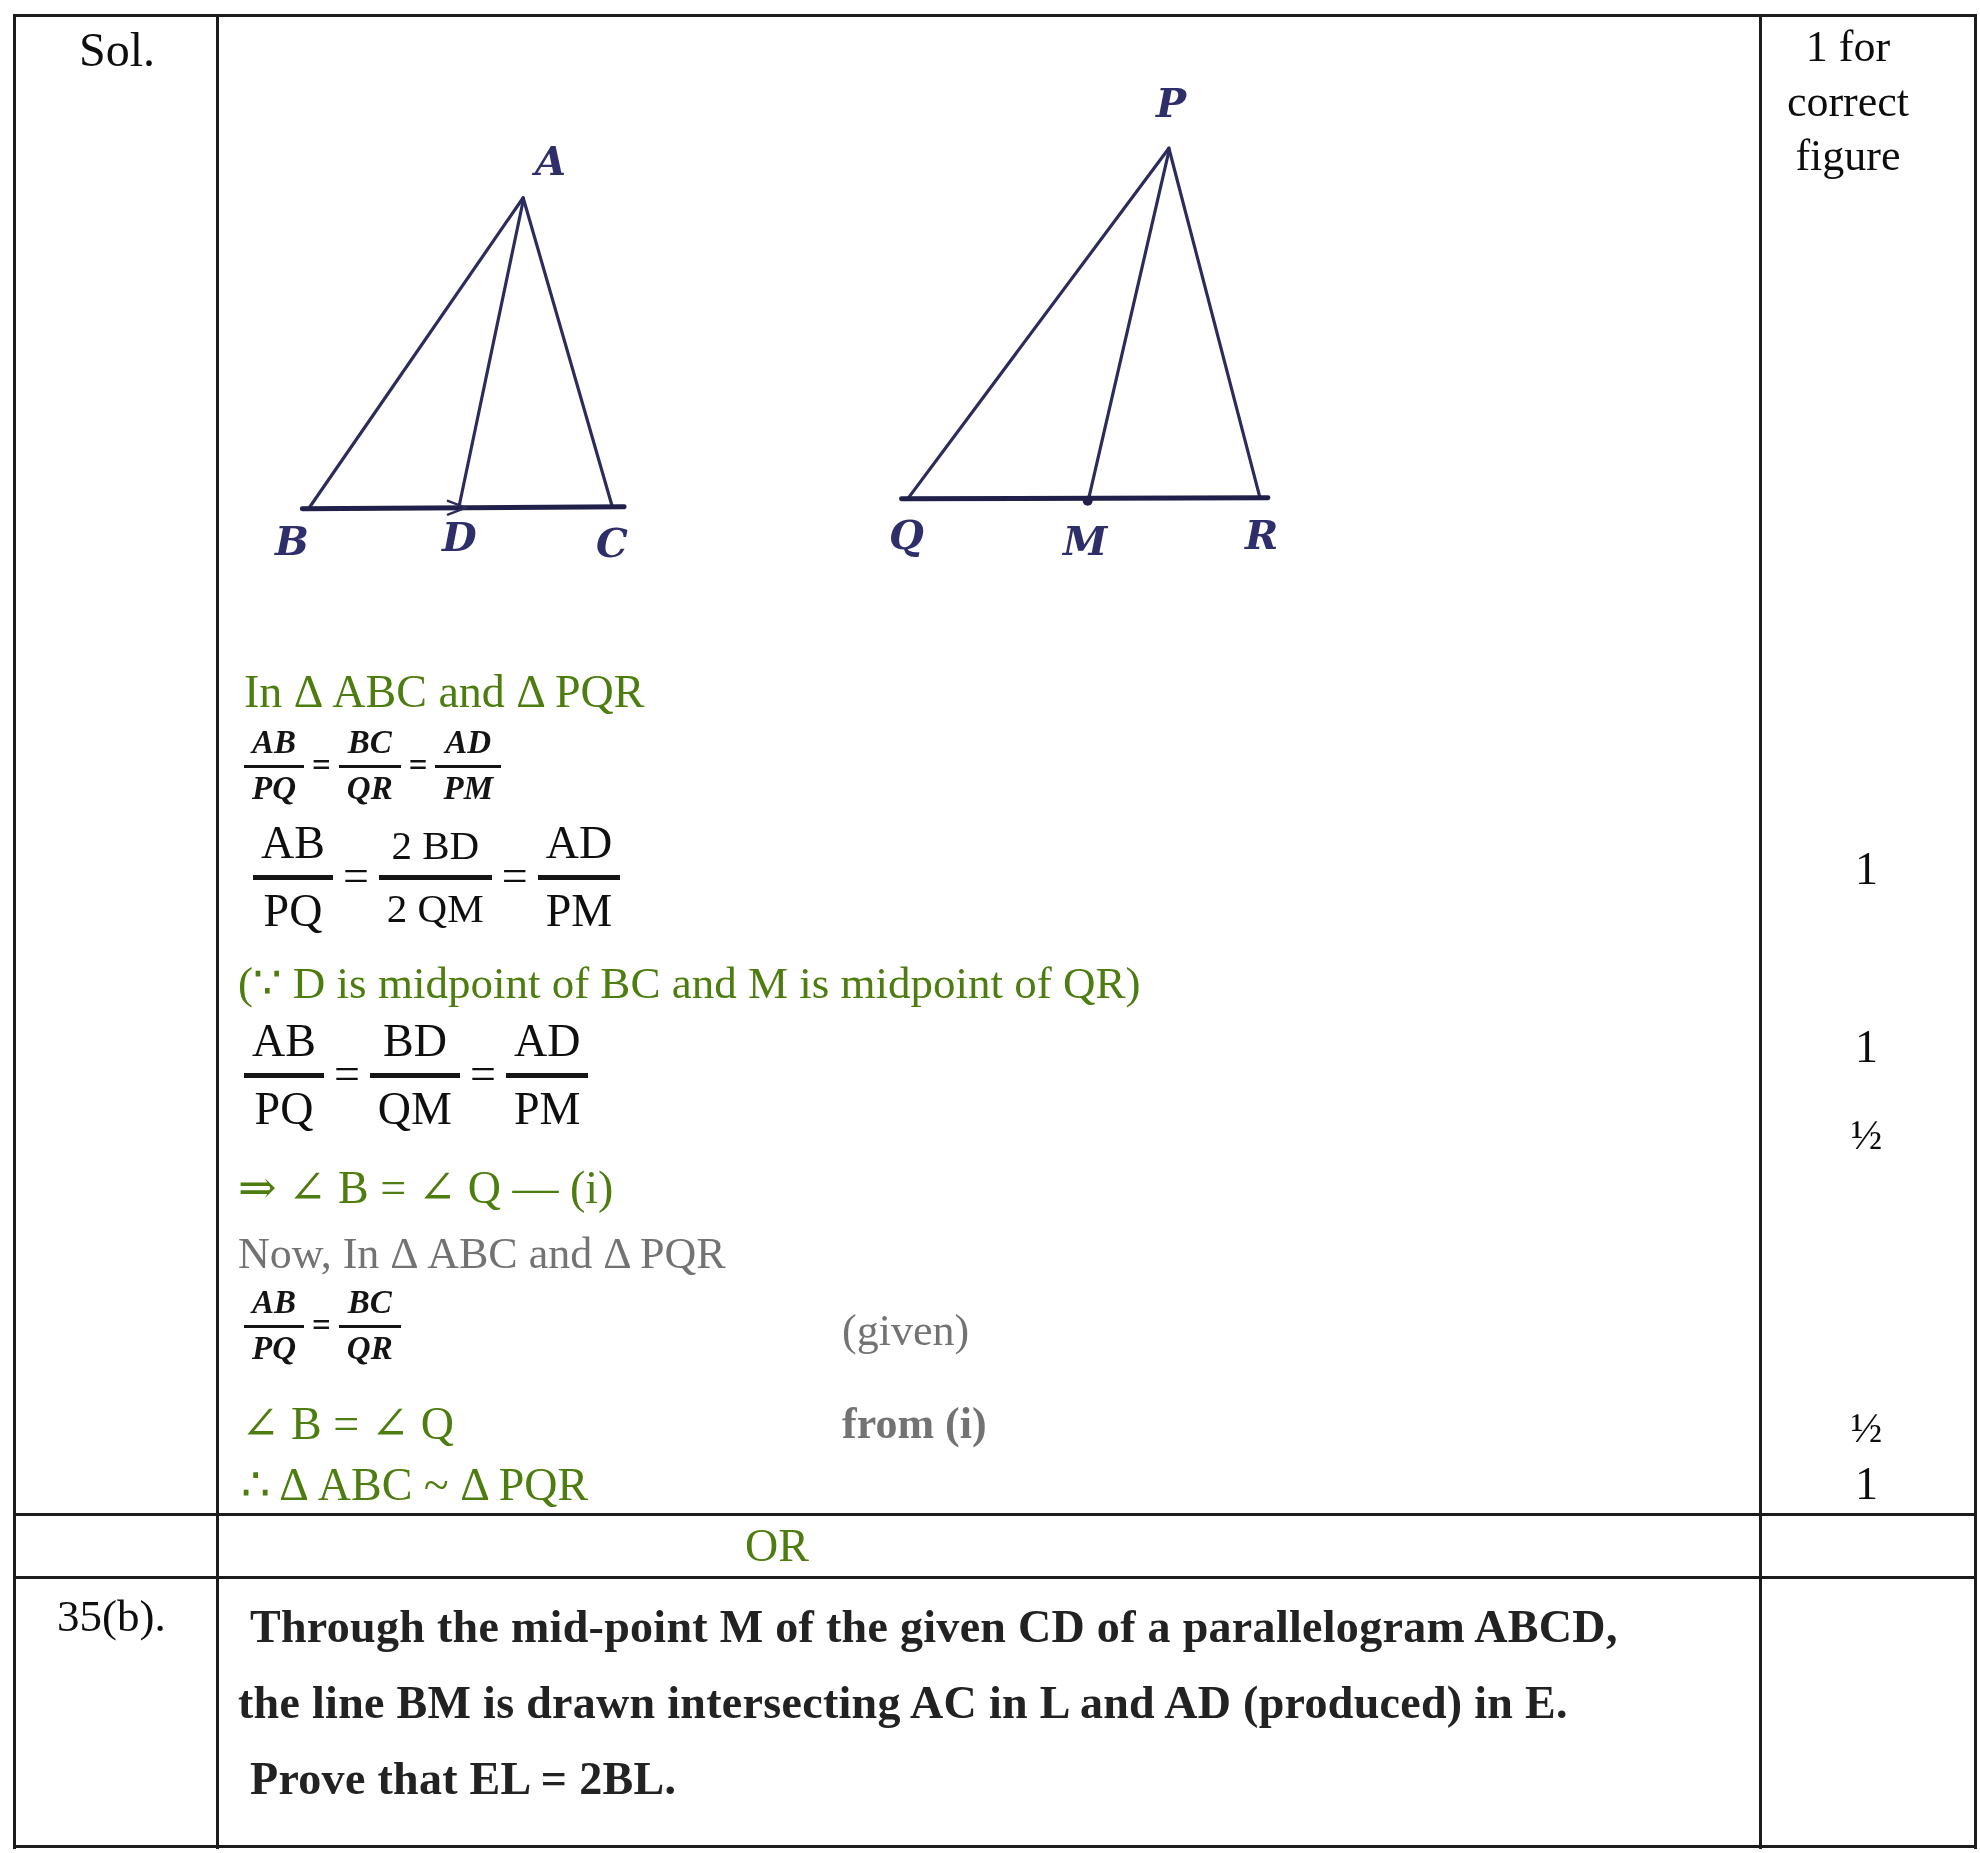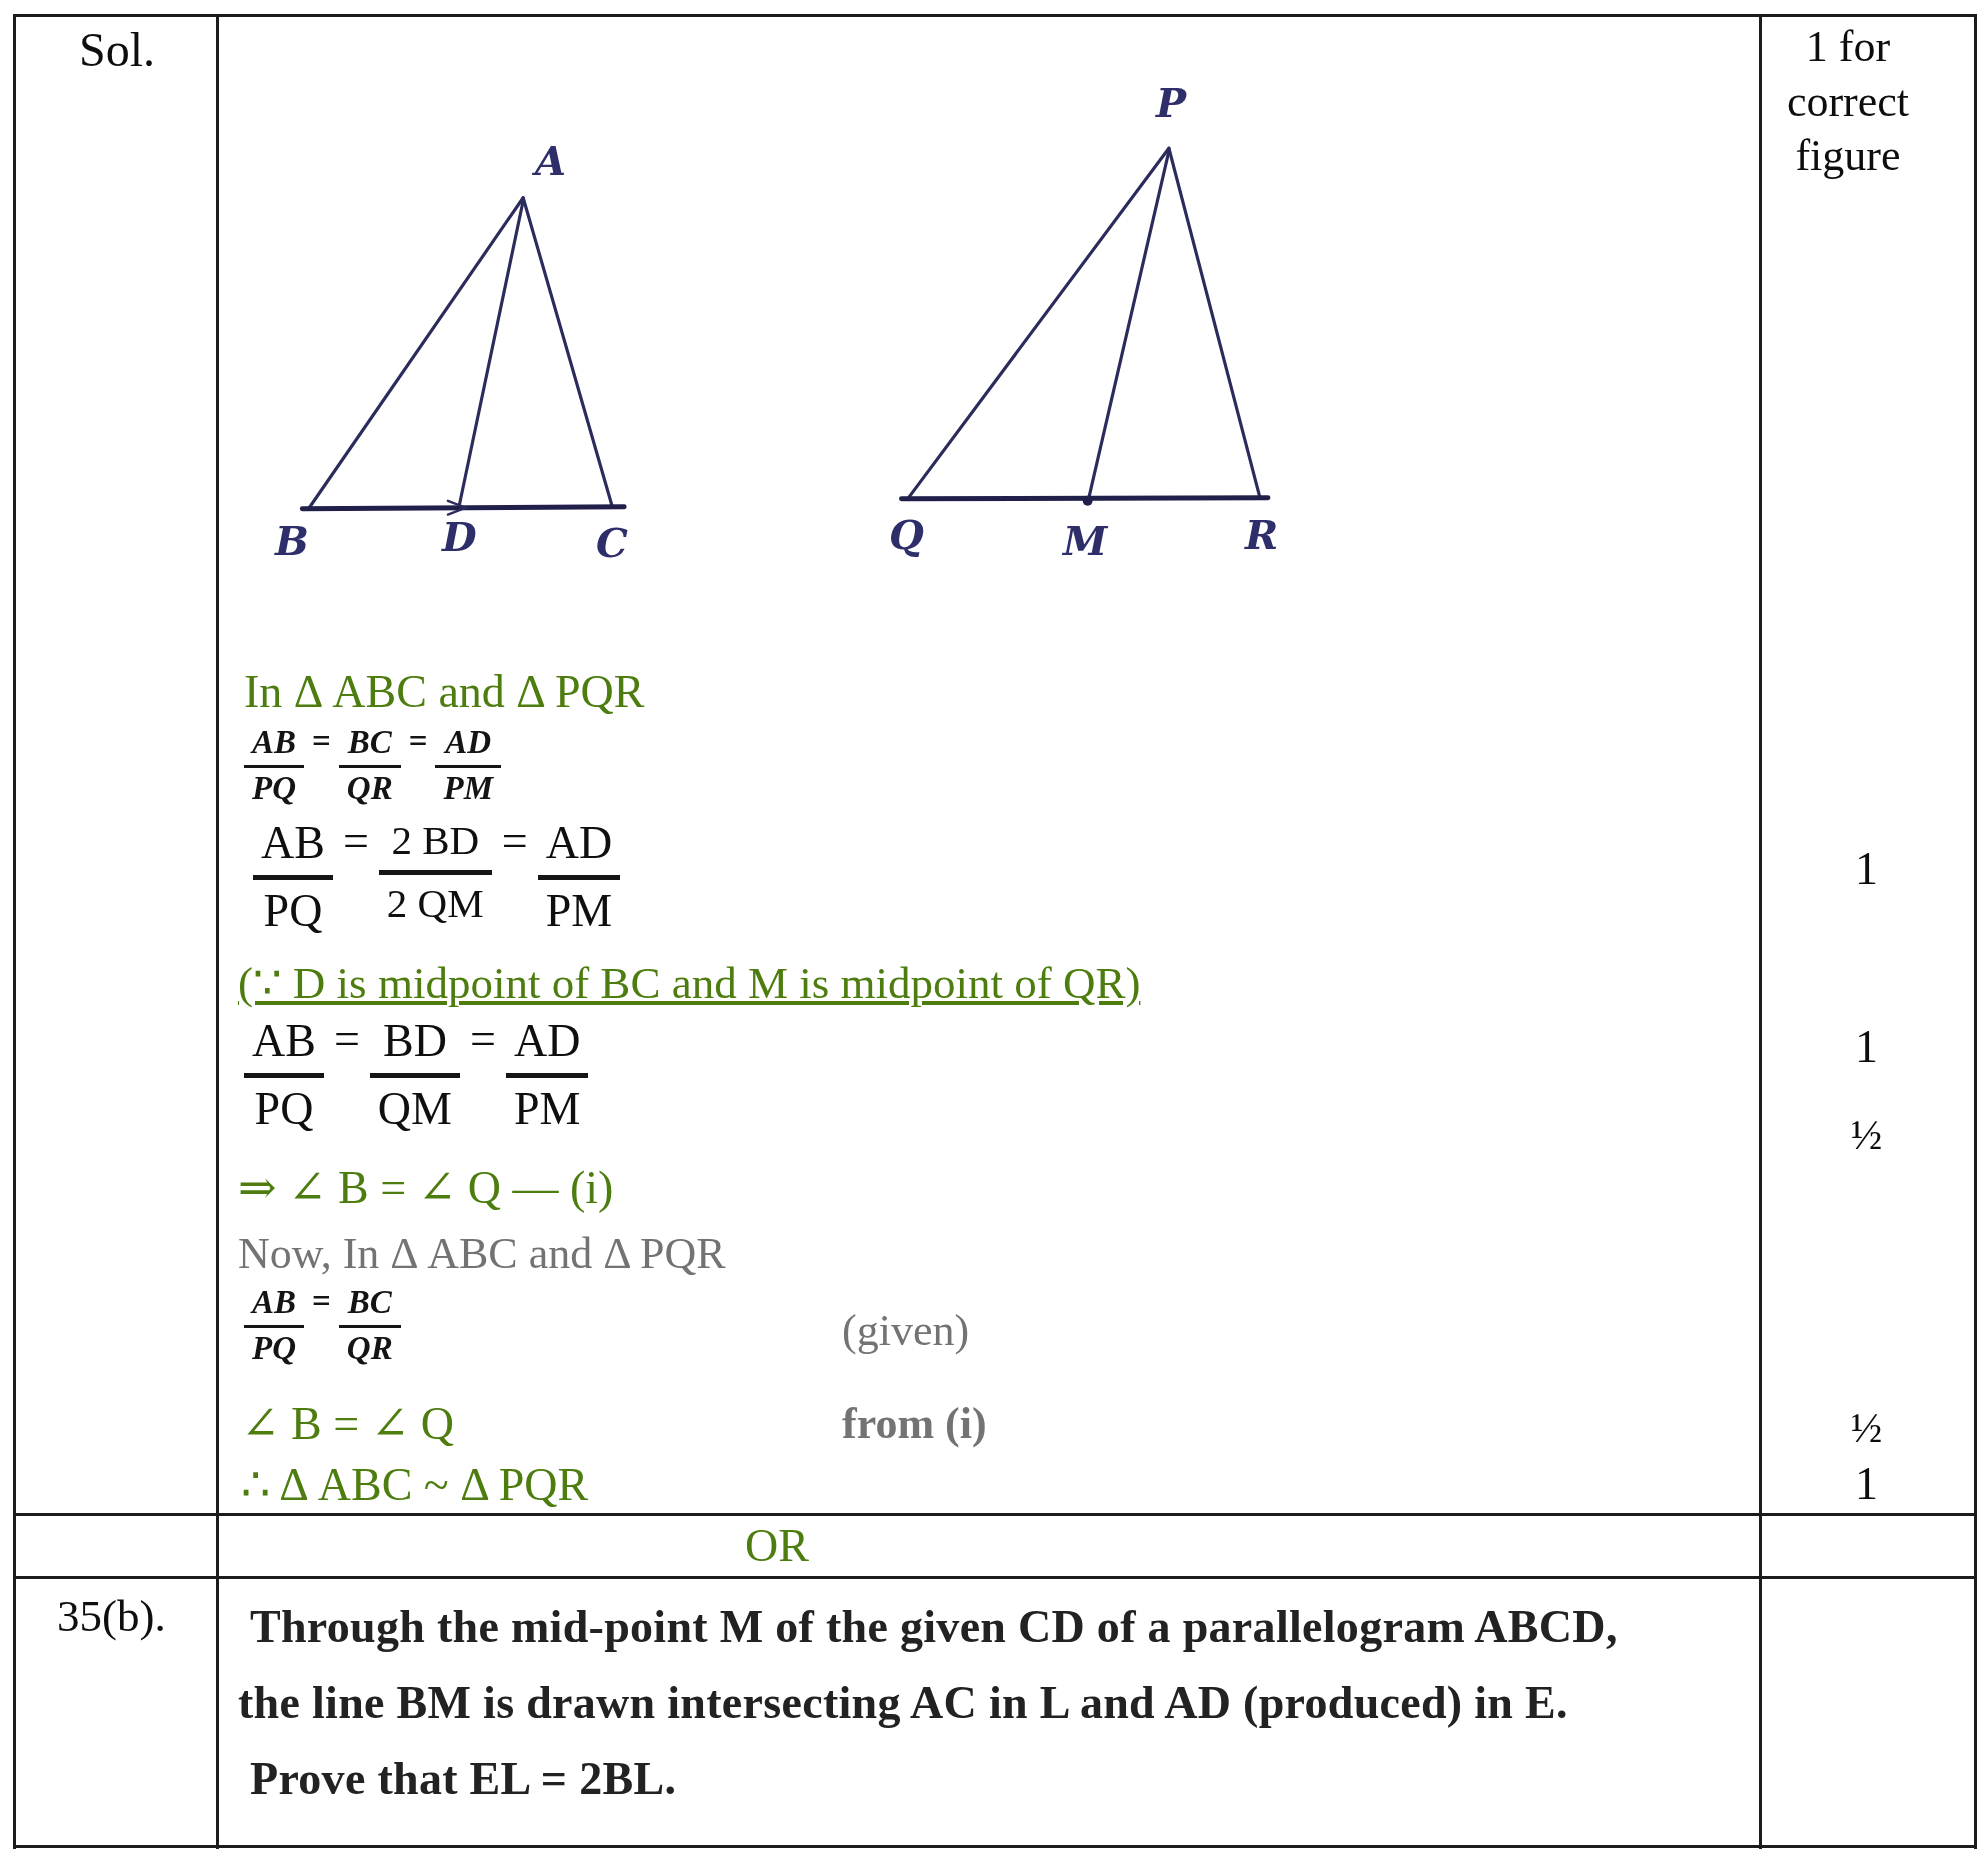--- a/index.html
+++ b/index.html
@@ -15,21 +15,21 @@
   
   .bline { position: absolute; background: #1c1c1c; }
   
   .celllabel { font-size: 48px; color: #0e0e0e; }
   .mathline  { font-size: 46px; white-space: nowrap; color: #4d7c0f; }
   .mathline-sm { font-size: 44px; white-space: nowrap; color: #737373; }
   .markcell  { left: 1759px; width: 215px; text-align: center; font-size: 46px; color: #0d0d0d; }
   .marknote  { left: 1759px; width: 178px; text-align: center; font-size: 44px; line-height: 1.24; color: #0d0d0d; }
   .marknote .inner { display: inline-block; width: 168px; }
   
-  .eqrow { position: absolute; display: flex; white-space: nowrap; }
+  .eqrow { position: absolute; display: flex; align-items: center; white-space: nowrap; }
   .eqrow .op { padding: 0 10px; }
   .frac { display: inline-block; text-align: center; vertical-align: middle; }
   .frac .num { display: block; padding: 2px 8px 6px 8px; border-bottom: 4px solid #151515; }
   .frac .den { display: block; padding: 4px 8px 0 8px; }
   .eq-big { font-size: 46px; color: #0f0f0f; }
   .eq-big .frac .num { border-bottom-width: 5px; }
   .eq-mid { font-size: 41px; }
   .eq-small { font-size: 33px; font-style: italic; font-weight: 600; color: #141414; }
   .eq-small .frac .num { border-bottom-width: 3px; padding: 1px 5px 4px 5px; }
   .eq-small .frac .den { padding-top: 2px; }
@@ -131,21 +131,21 @@
     <span class="num">2 BD</span>
     <span class="den">2 QM</span>
   </span>
   <span class="op">=</span>
   <span class="frac">
     <span class="num">AD</span>
     <span class="den">PM</span>
   </span>
 </div>
 
-<div class="abs mathline" style="left:238px; top:956px; font-size:45px;text-decoration:underline;">(∵ D is midpoint of BC and M is midpoint of QR)</div>
+<div class="abs mathline" style="left:238px; top:956px; font-size:45px;">(∵ D is midpoint of BC and M is midpoint of QR)</div>
 
 <div class="eqrow eq-big" style="left:244px; top:1012px;">
   <span class="frac">
     <span class="num">AB</span>
     <span class="den">PQ</span>
   </span>
   <span class="op">=</span>
   <span class="frac">
     <span class="num">BD</span>
     <span class="den">QM</span>

